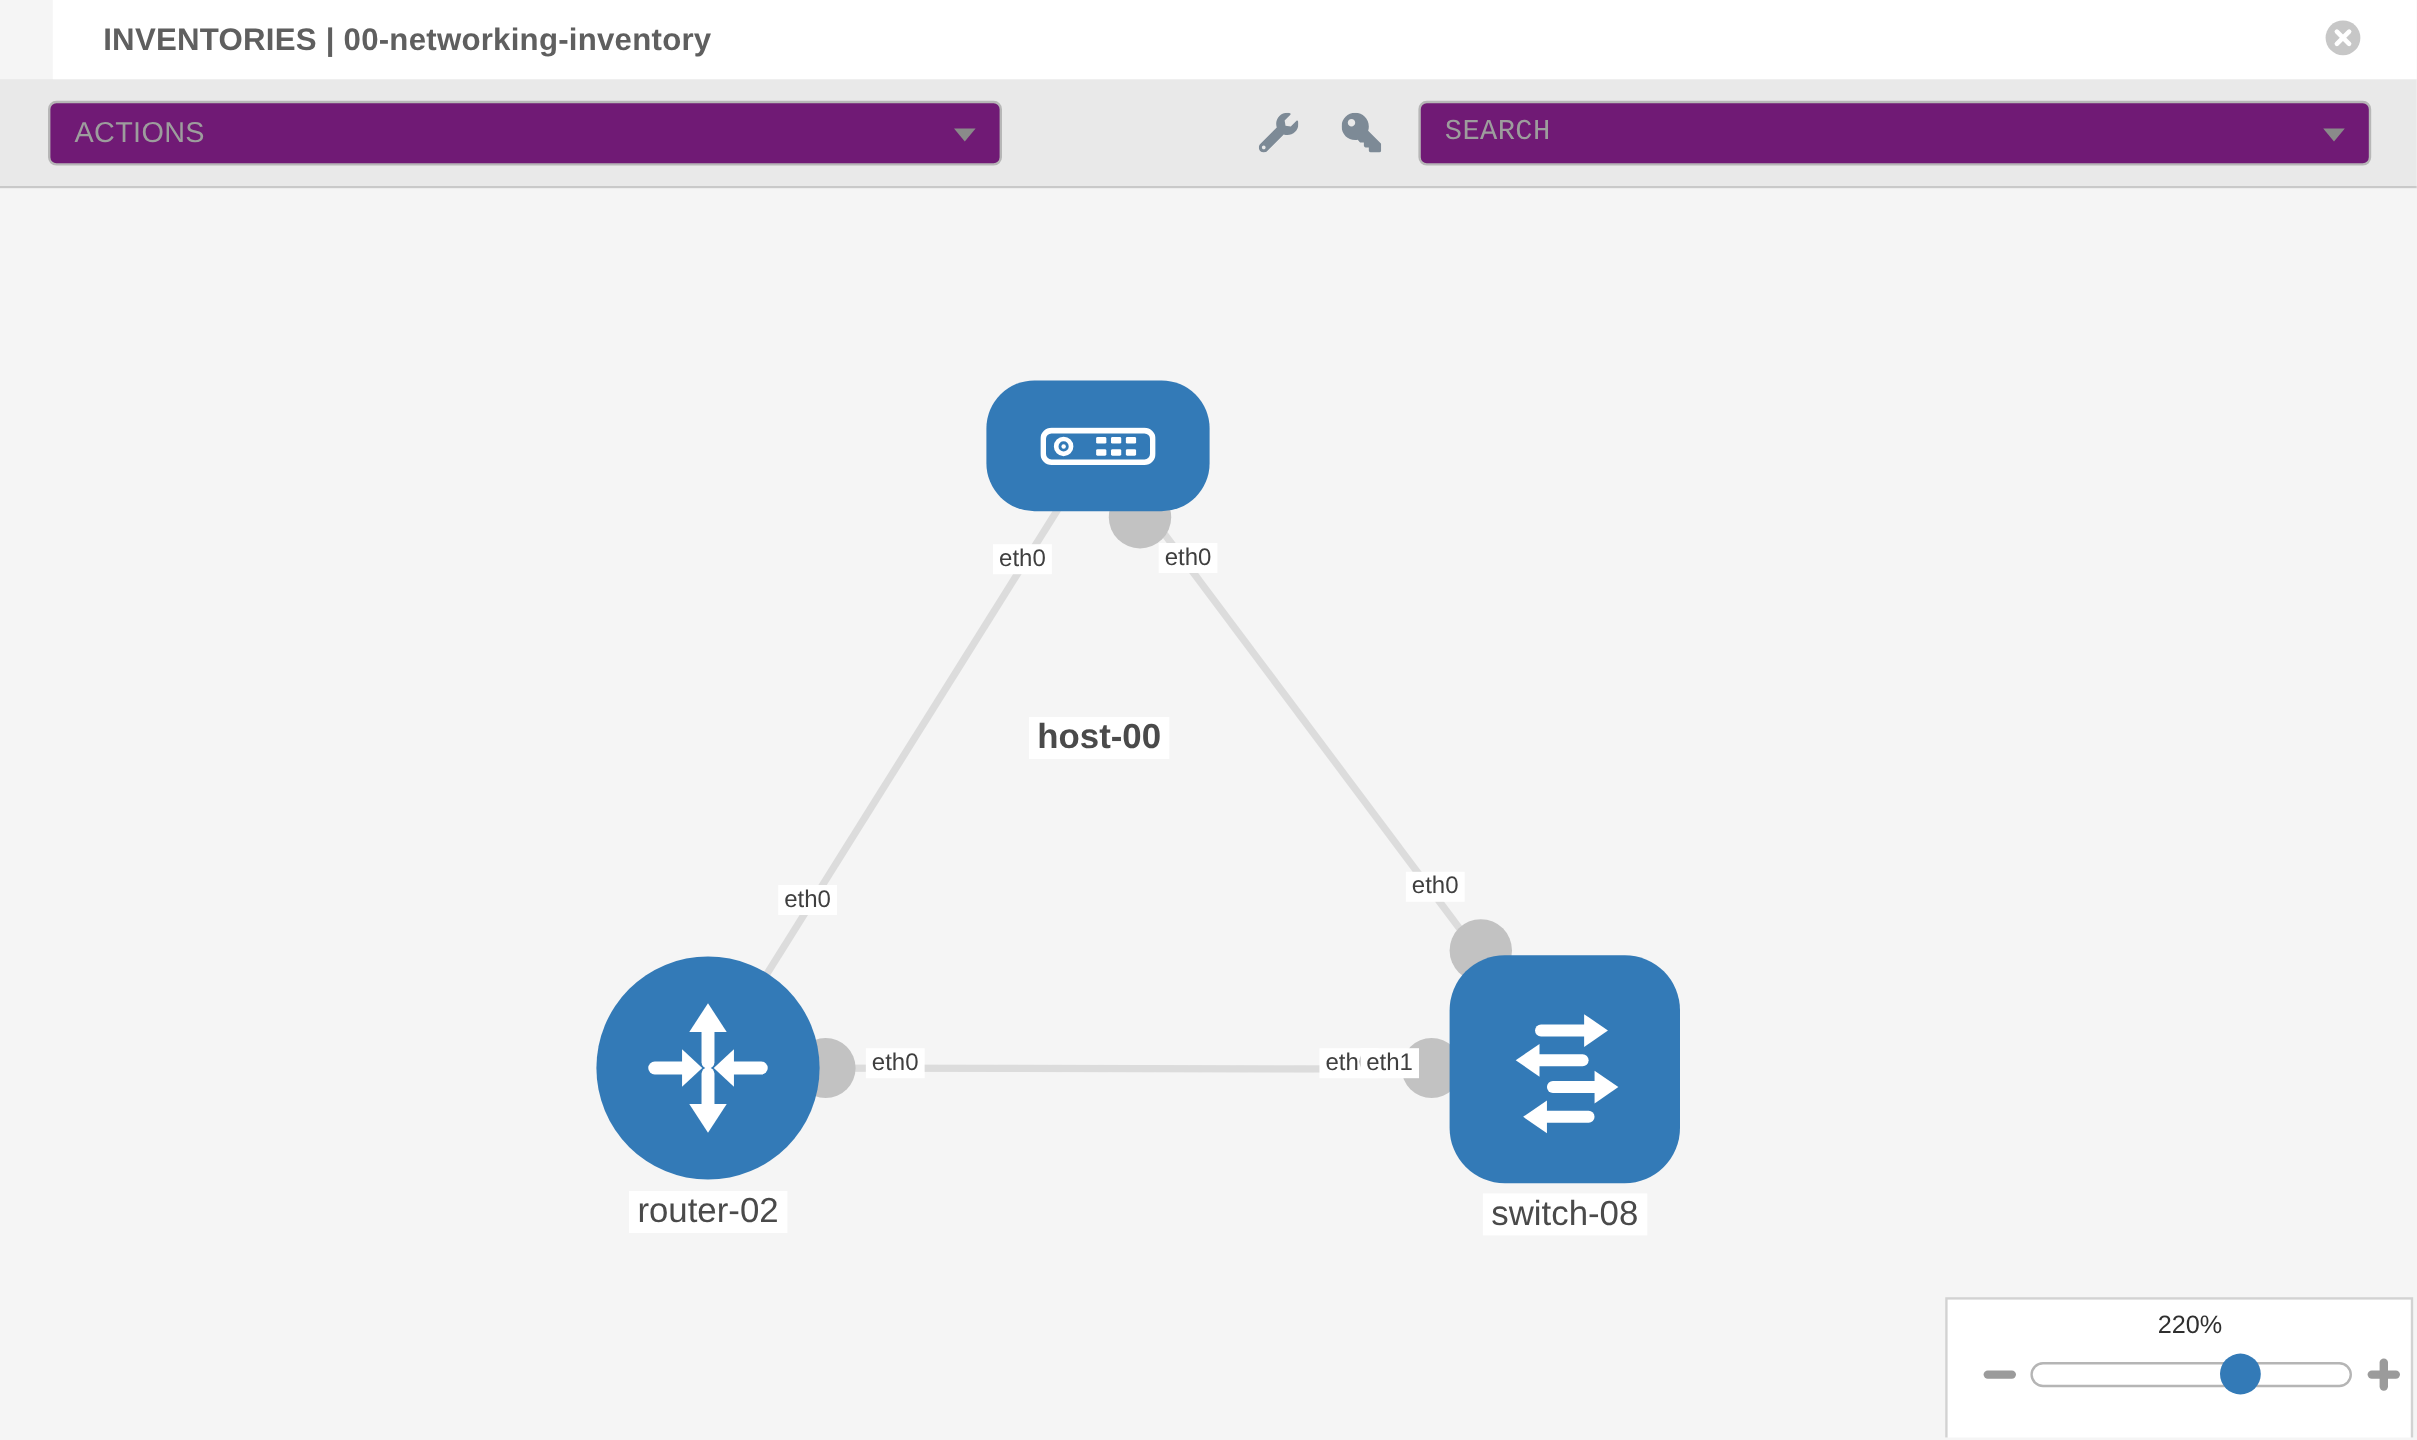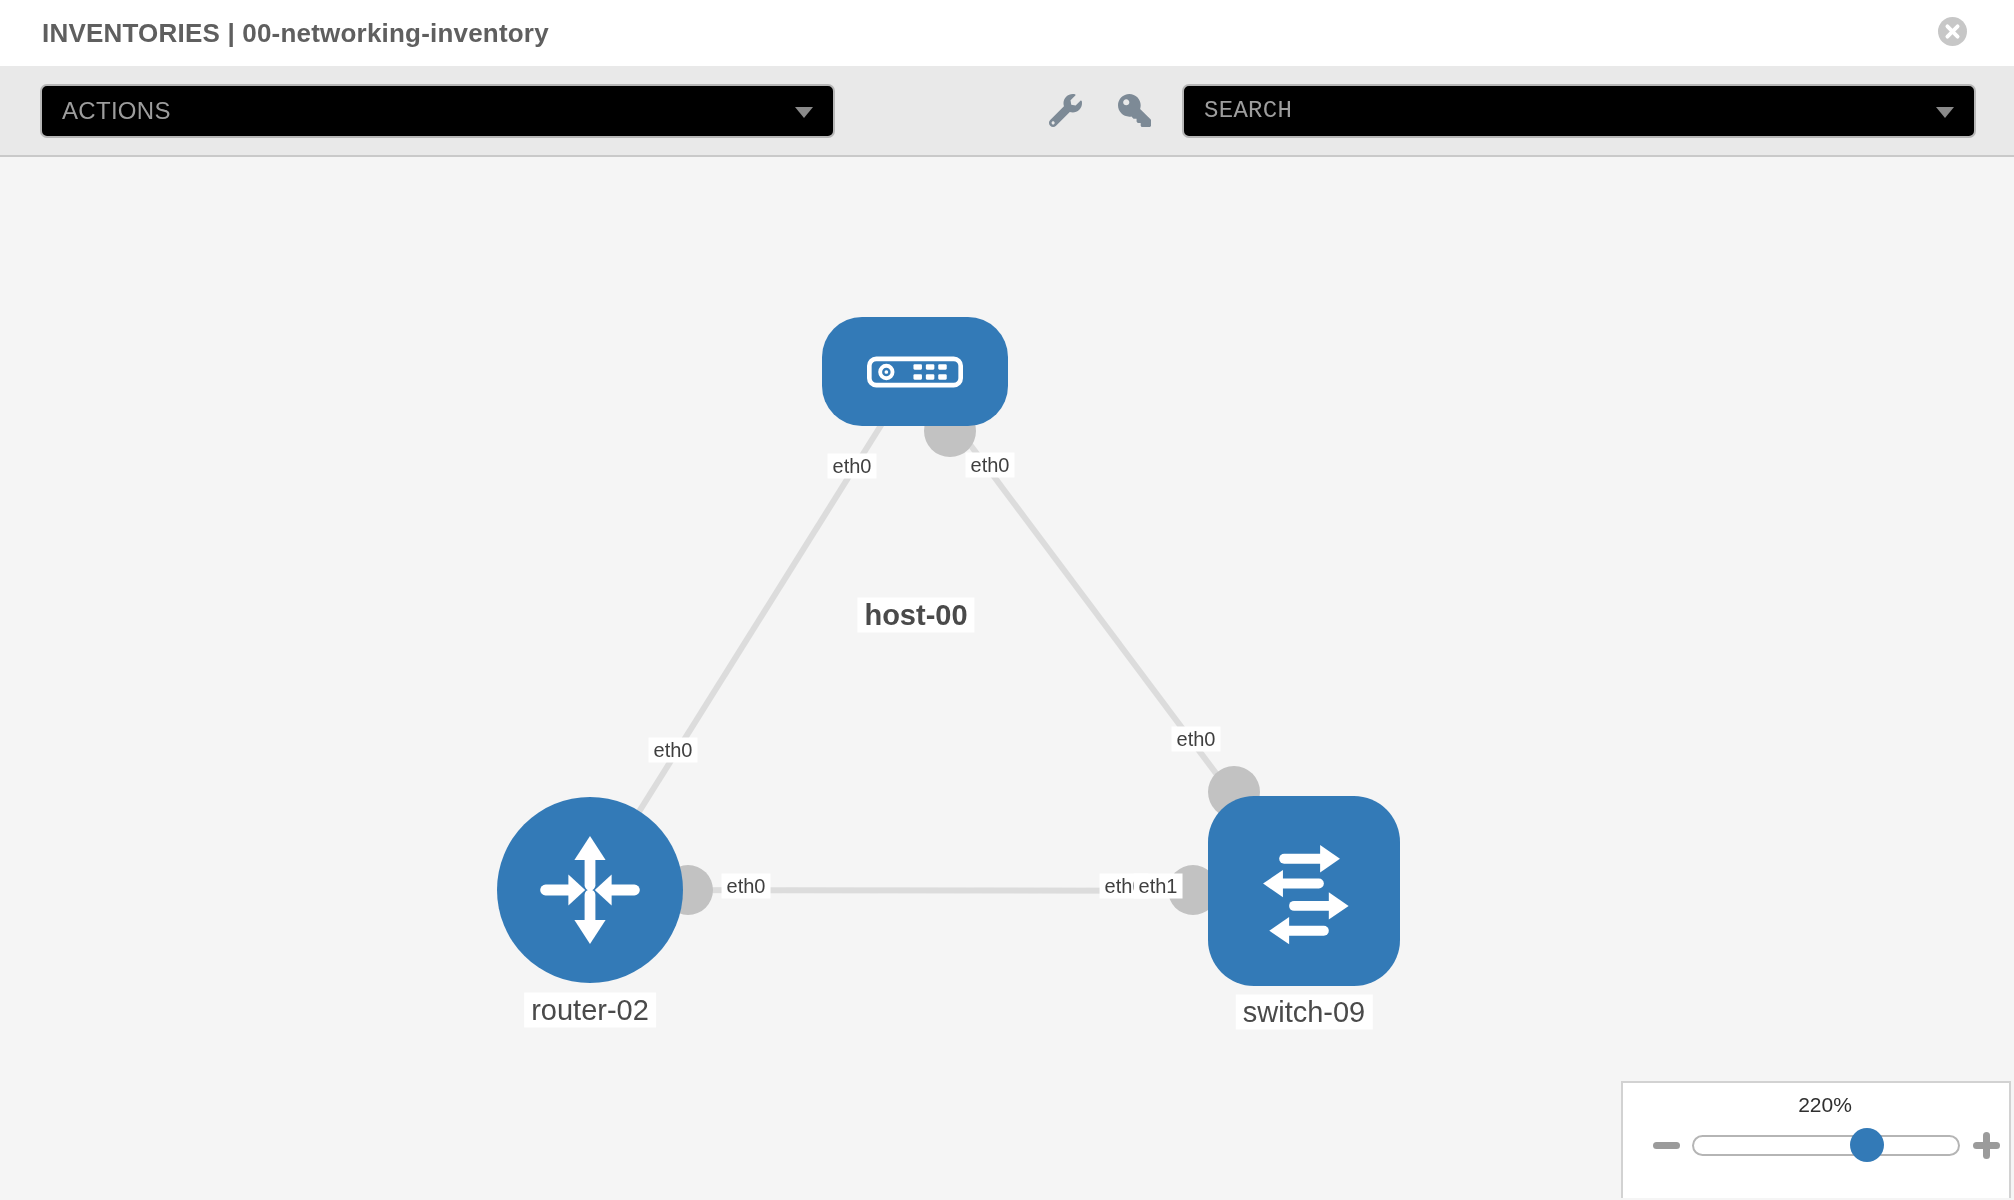--- a/index.html
+++ b/index.html
@@ -2,39 +2,39 @@
 <html><head>
 <meta charset="utf-8">
 <style>
   * { box-sizing: border-box; margin: 0; padding: 0; }
   html, body { width: 2014px; height: 1200px; overflow: hidden; }
   body { font-family: "Liberation Sans", "DejaVu Sans", sans-serif; background: #f5f5f5; }
 
   
   .header {
     position: relative; height: 66px; background: #ffffff;
-    display: flex; align-items: center;
+    display: flex; align-items: center; margin-left: 44px;
   }
   .header .title {
     margin-left: 42px; font-size: 26px; font-weight: 700; color: #5f5f5f;
     letter-spacing: 0.2px;
   }
   .close-btn {
     position: absolute; right: 47px; top: 17px; width: 29px; height: 29px;
     border-radius: 50%; background: #c7c7c7; border: none; cursor: pointer;
     display: flex; align-items: center; justify-content: center; padding: 0;
   }
 
   
   .toolbar {
     height: 91px; background: #e9e9e9; border-bottom: 2px solid #c9c9c9;
     display: flex; align-items: center;
   }
   .select-box {
-    height: 54px; background: #000000; border: 2px solid #b7b7b7;
+    height: 54px; background: #701a75; border: 2px solid #b7b7b7;
     border-radius: 7px; display: flex; align-items: center;
     padding: 0 20px; position: relative; cursor: pointer;
   }
   .select-box .select-label { font-size: 24px; color: #9d9d9d; letter-spacing: 0.3px; }
   .caret {
     position: absolute; right: 20px; top: 50%; margin-top: -4px;
     width: 0; height: 0;
     border-left: 9px solid transparent; border-right: 9px solid transparent;
     border-top: 11px solid #8a8a8a;
   }
@@ -216,21 +216,21 @@
           <polygon points="86,62 70,51 70,73" stroke="none"></polygon>
           <line x1="66" y1="82" x2="35" y2="82"></line>
           <polygon points="22,82 38,71 38,93" stroke="none"></polygon>
         </g>
       </svg>
     </span>
   </div>
 
   <div class="chip node-label label-host">host-00</div>
   <div class="chip node-label label-router">router-02</div>
-  <div class="chip node-label label-switch">switch-09</div>
+  <div class="chip node-label label-switch">switch-08</div>
 
   <div class="chip port-label port-a-host">eth0</div>
   <div class="chip port-label port-a-router">eth0</div>
   <div class="chip port-label port-b-host">eth0</div>
   <div class="chip port-label port-b-switch">eth0</div>
   <div class="chip port-label port-c-router">eth0</div>
   <div class="chip port-label port-c-switch-under">eth0</div>
   <div class="chip port-label port-c-switch-over">eth1</div>
 
   <div class="zoom-panel">

